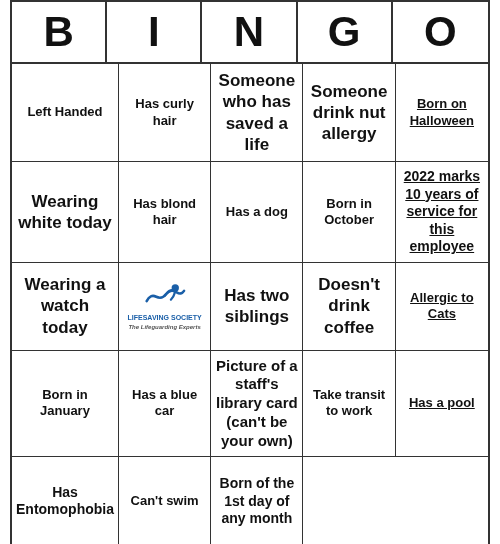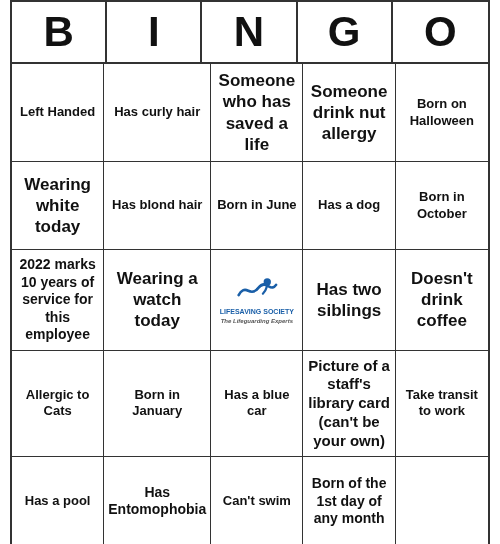--- a/index.html
+++ b/index.html
@@ -48,20 +48,21 @@
       padding: 6px 4px;
       font-size: 13px;
       font-weight: bold;
       font-family: Arial, sans-serif;
       color: #111;
       line-height: 1.25;
       position: relative;
     }
     .bingo-cell:nth-child(5n) {
       border-right: none;
+      text-decoration: underline;
     }
     .bingo-cell:nth-child(n+21) {
       border-bottom: none;
     }
     .bingo-cell.free {
       padding: 4px;
     }
     .lifesaving-logo {
       display: flex;
       flex-direction: column;
@@ -122,23 +123,20 @@
       <div class="bingo-cell">
         <span>Born on Halloween</span>
       </div>
       <div class="bingo-cell">
         <span class="small-text">Wearing white today</span>
       </div>
       <div class="bingo-cell">
         <span>Has blond hair</span>
       </div>
       <div class="bingo-cell">
-        <span>Born in June</span>
-      </div>
-      <div class="bingo-cell">
         <span>Has a dog</span>
       </div>
       <div class="bingo-cell">
         <span>Born in October</span>
       </div>
       <div class="bingo-cell">
         <span class="xsmall-text">2022 marks 10 years of service for this employee</span>
       </div>
       <div class="bingo-cell">
         <span class="small-text">Wearing a watch today</span>

